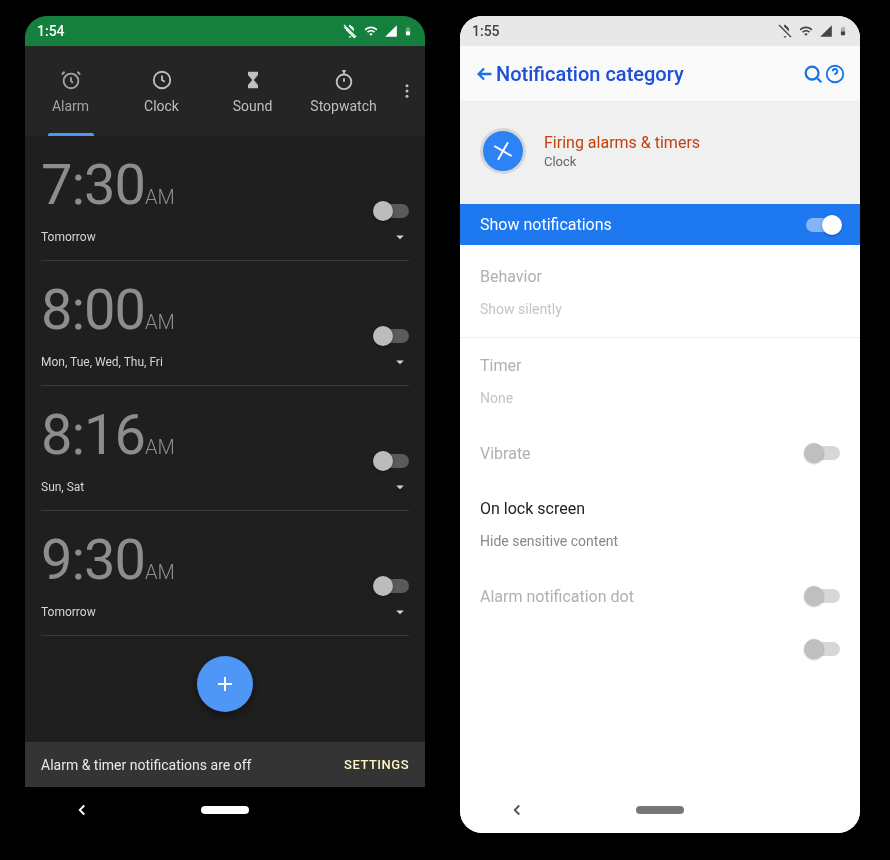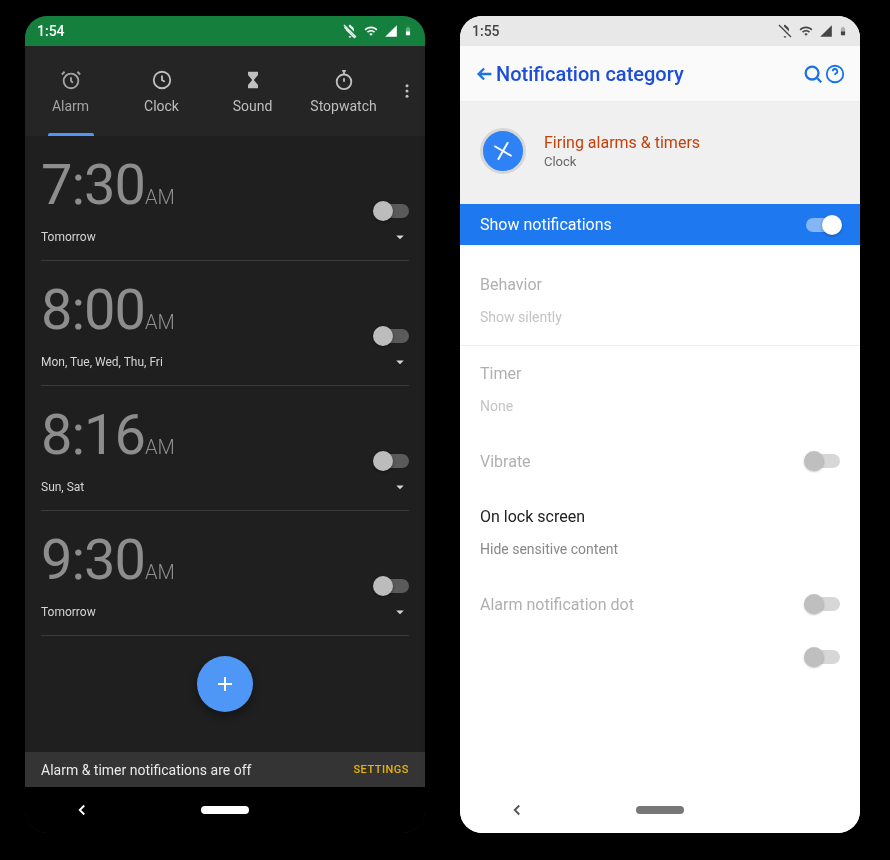--- a/index.html
+++ b/index.html
@@ -142,29 +142,29 @@
     background:#4f97f7;
     display:flex; align-items:center; justify-content:center;
     color:#fff; font-size:30px; font-weight:300;
     box-shadow:0 4px 10px rgba(0,0,0,0.4);
   }
 
   .warning-bar {
     position:absolute;
     left:0; right:0;
     bottom:46px;
-    height:35px;
+    height:45px;
     background:#343434;
     display:flex; align-items:center;
     padding:0 16px;
     font-size:14px;
     color:#eaeaea;
   }
   .warning-bar .spacer{flex:1;}
-  .warning-bar .action { color:#eab308; font-weight:500; letter-spacing:0.5px; font-size:11px;}
+  .warning-bar .action { color:#fef9c3; font-weight:500; letter-spacing:0.5px; font-size:13px;}
 
   
   .settings-header {
     height: 56px;
     display:flex; align-items:center;
     padding: 0 14px;
     color:#1d4ed8;
     background:#fafafa;
     border-bottom:1px solid #eee;
   }
@@ -209,21 +209,21 @@
   .switch-on {
     width:34px;height:14px;border-radius:7px;background:rgba(255,255,255,0.45);
     position:relative;
   }
   .switch-on .knob{
     width:20px;height:20px;border-radius:50%;background:#fff;
     position:absolute;top:-3px;right:-2px;
     box-shadow:0 1px 3px rgba(0,0,0,0.3);
   }
 
-  .pref-list { padding: 12px 0; color:#222;}
+  .pref-list { padding: 4px 0; color:#222;}
   .pref {
     padding: 18px 20px;
     display:flex; align-items:center;
   }
   .pref .text .title-line { font-size:16px; }
   .pref .text .sub-line { font-size:14px; color:#888; margin-top:14px; line-height:1.35;}
   .pref .right { margin-left:auto;}
   .pref.disabled .title-line { color:#b0b0b0;}
   .pref.disabled .sub-line  { color:#c4c4c4;}
   .divider-thin { height:1px; background:#eee; margin:0;}

